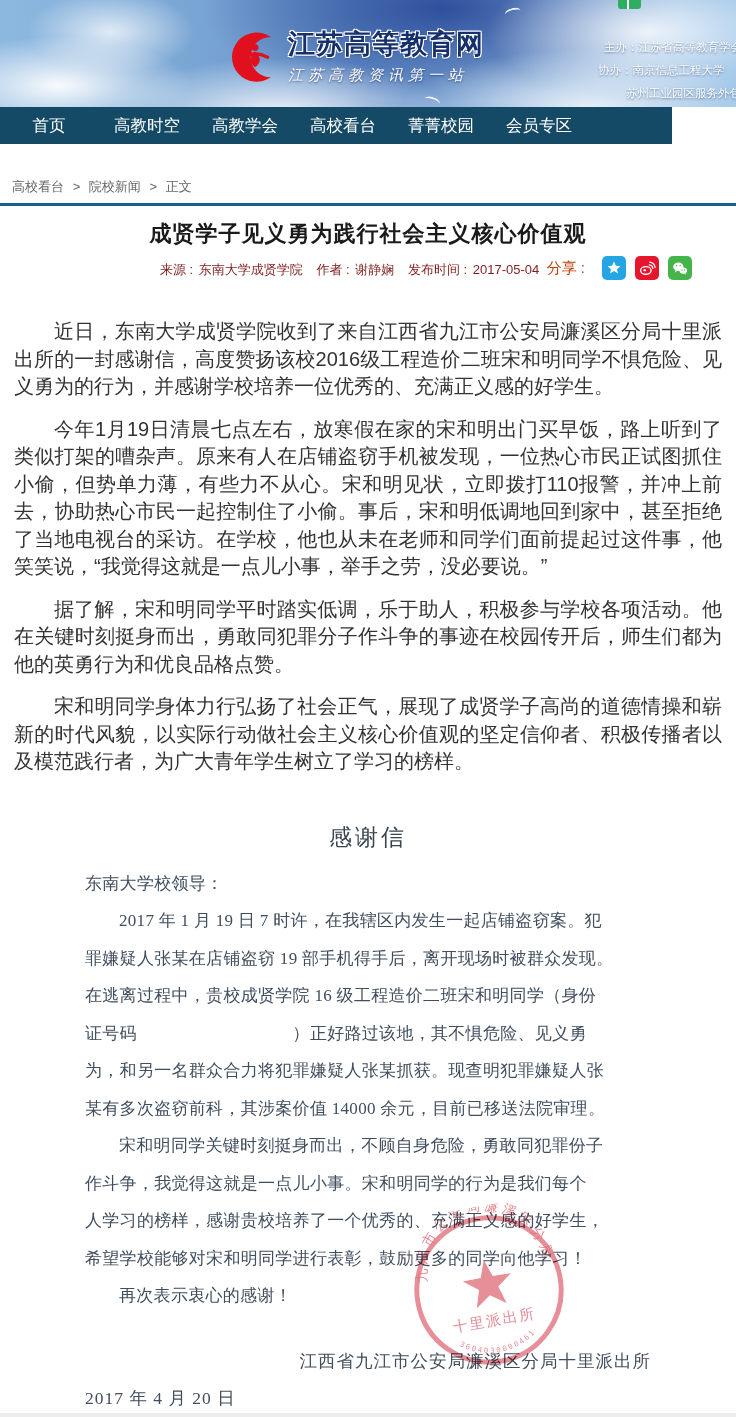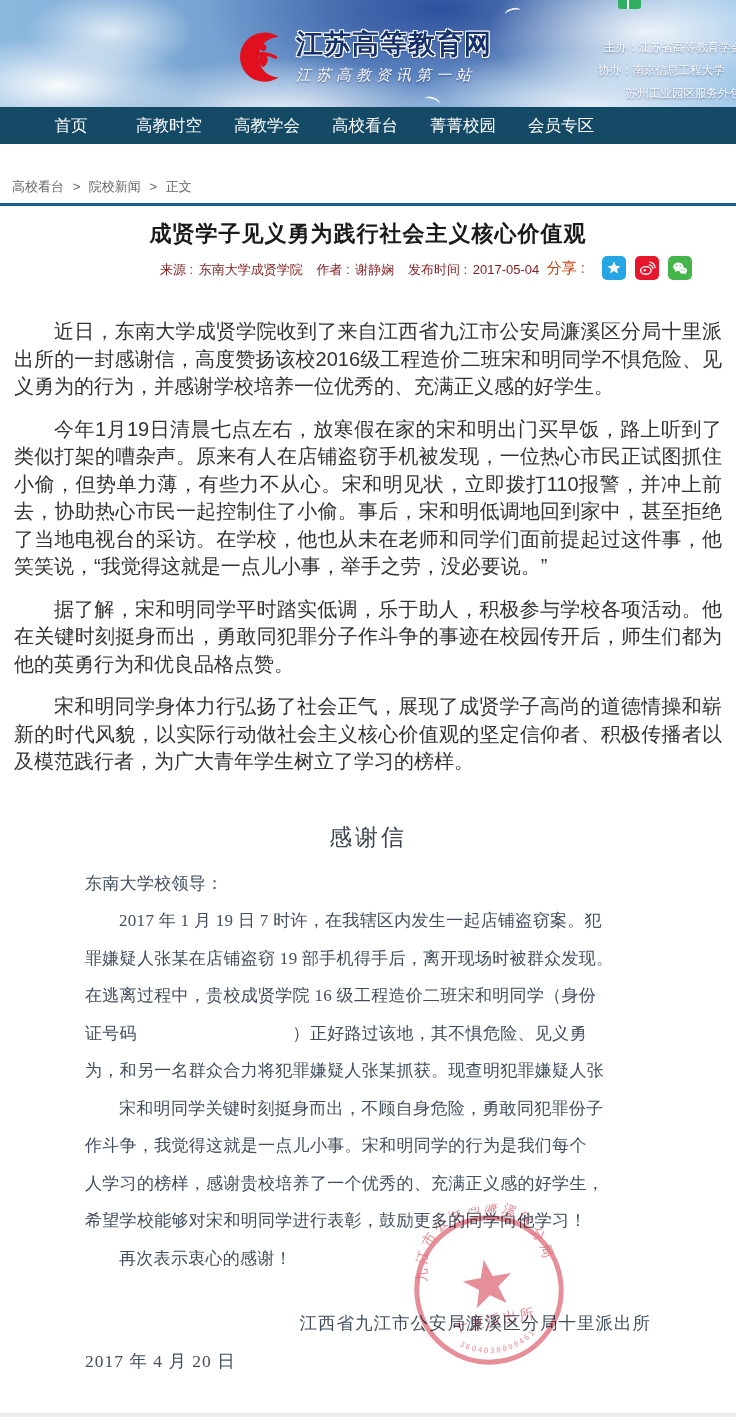--- a/index.html
+++ b/index.html
@@ -15,34 +15,34 @@
       radial-gradient(ellipse 230px 95px at 88% 30%, rgba(255,255,255,.85), rgba(255,255,255,0) 70%),
       radial-gradient(ellipse 260px 80px at 80% 100%, rgba(255,255,255,.8), rgba(255,255,255,0) 72%),
       radial-gradient(ellipse 330px 130px at 60% 8%, rgba(38,70,150,.88), rgba(38,70,150,0) 72%),
       linear-gradient(90deg,#8db9e0 0%,#7aa6d4 25%,#6590c8 50%,#7fa9d6 72%,#95c0e6 100%);}
   .green-badge{position:absolute;left:618px;top:0;width:23px;height:9px;border-radius:0 0 3px 3px;
       background:linear-gradient(90deg,#2fae62 0 40%,#fff 40% 48%,#2fae62 48% 100%);}
   .gull{position:absolute;width:16px;height:7px;border-top:2px solid rgba(255,255,255,.9);
       border-radius:50%;transform:rotate(-14deg);}
   .gull.g1{left:505px;top:8px;}
   .gull.g2{left:424px;top:97px;transform:rotate(18deg);}
-  .logo{position:absolute;left:234px;top:26px;display:flex;align-items:center;cursor:pointer;}
+  .logo{position:absolute;left:226px;top:26px;display:flex;align-items:center;cursor:pointer;}
   .emblem{width:56px;height:58px;display:block;}
   .logo-text{margin-left:6px;}
   .logo-title{font-size:27px;font-weight:bold;color:#16306b;letter-spacing:1px;
       text-shadow:-1px -1px 0 #fff,1px -1px 0 #fff,-1px 1px 0 #fff,1px 1px 0 #fff,0 2px 2px rgba(0,0,0,.25);}
   .logo-sub{margin-top:4px;font-family:"Liberation Serif","DejaVu Serif",serif;font-style:italic;
       font-size:15px;color:#fff;letter-spacing:5px;text-shadow:0 1px 2px rgba(0,0,60,.5);}
   .host-lines{position:absolute;left:604px;top:36px;width:220px;color:#fff;font-size:11.5px;
       line-height:23px;white-space:nowrap;text-shadow:0 1px 2px rgba(20,40,90,.55);}
   .host-lines .hl1{margin-left:-6px;}
   .host-lines .hl2{margin-left:22px;}
 
   
-  .main-nav{display:flex;width:736px;height:37px;background:#154a66;align-items:center;padding-left:22px;box-sizing:border-box;}
+  .main-nav{display:flex;width:672px;height:37px;background:#154a66;align-items:center;box-sizing:border-box;}
   .nav-item{display:block;width:98px;text-align:center;color:#fff;font-size:16.5px;text-decoration:none;cursor:pointer;}
 
   
   .breadcrumb{padding:34px 0 0 12px;font-size:13px;color:#666;}
   .breadcrumb .bc-link{cursor:pointer;}
   .breadcrumb .sep{margin:0 5px;color:#666;}
   .blue-rule{margin-top:7px;height:3px;background:#176093;}
 
   
   .article-title{margin:13px 0 0 0;text-align:center;font-size:22px;font-weight:bold;color:#1a1a1a;letter-spacing:1px;}
@@ -173,20 +173,21 @@
     </article>
 
     <section class="letter">
       <div class="letter-title">感谢信</div>
       <div class="letter-line">东南大学校领导：</div>
       <div class="letter-line indent">2017 年 1 月 19 日 7 时许，在我辖区内发生一起店铺盗窃案。犯</div>
       <div class="letter-line">罪嫌疑人张某在店铺盗窃 19 部手机得手后，离开现场时被群众发现。</div>
       <div class="letter-line">在逃离过程中，贵校成贤学院 16 级工程造价二班宋和明同学（身份</div>
       <div class="letter-line">证号码　　　　　　　　　）正好路过该地，其不惧危险、见义勇</div>
       <div class="letter-line">为，和另一名群众合力将犯罪嫌疑人张某抓获。现查明犯罪嫌疑人张</div>
+      <div class="letter-line">某有多次盗窃前科，其涉案价值 14000 余元，目前已移送法院审理。</div>
       <div class="letter-line indent">宋和明同学关键时刻挺身而出，不顾自身危险，勇敢同犯罪份子</div>
       <div class="letter-line">作斗争，我觉得这就是一点儿小事。宋和明同学的行为是我们每个</div>
       <div class="letter-line">人学习的榜样，感谢贵校培养了一个优秀的、充满正义感的好学生，</div>
       <div class="letter-line">希望学校能够对宋和明同学进行表彰，鼓励更多的同学向他学习！</div>
       <div class="letter-line indent">再次表示衷心的感谢！</div>
       <div class="letter-sign">江西省九江市公安局濂溪区分局十里派出所</div>
       <div class="letter-date">2017 年 4 月 20 日</div>
     </section>
   </main>
 

